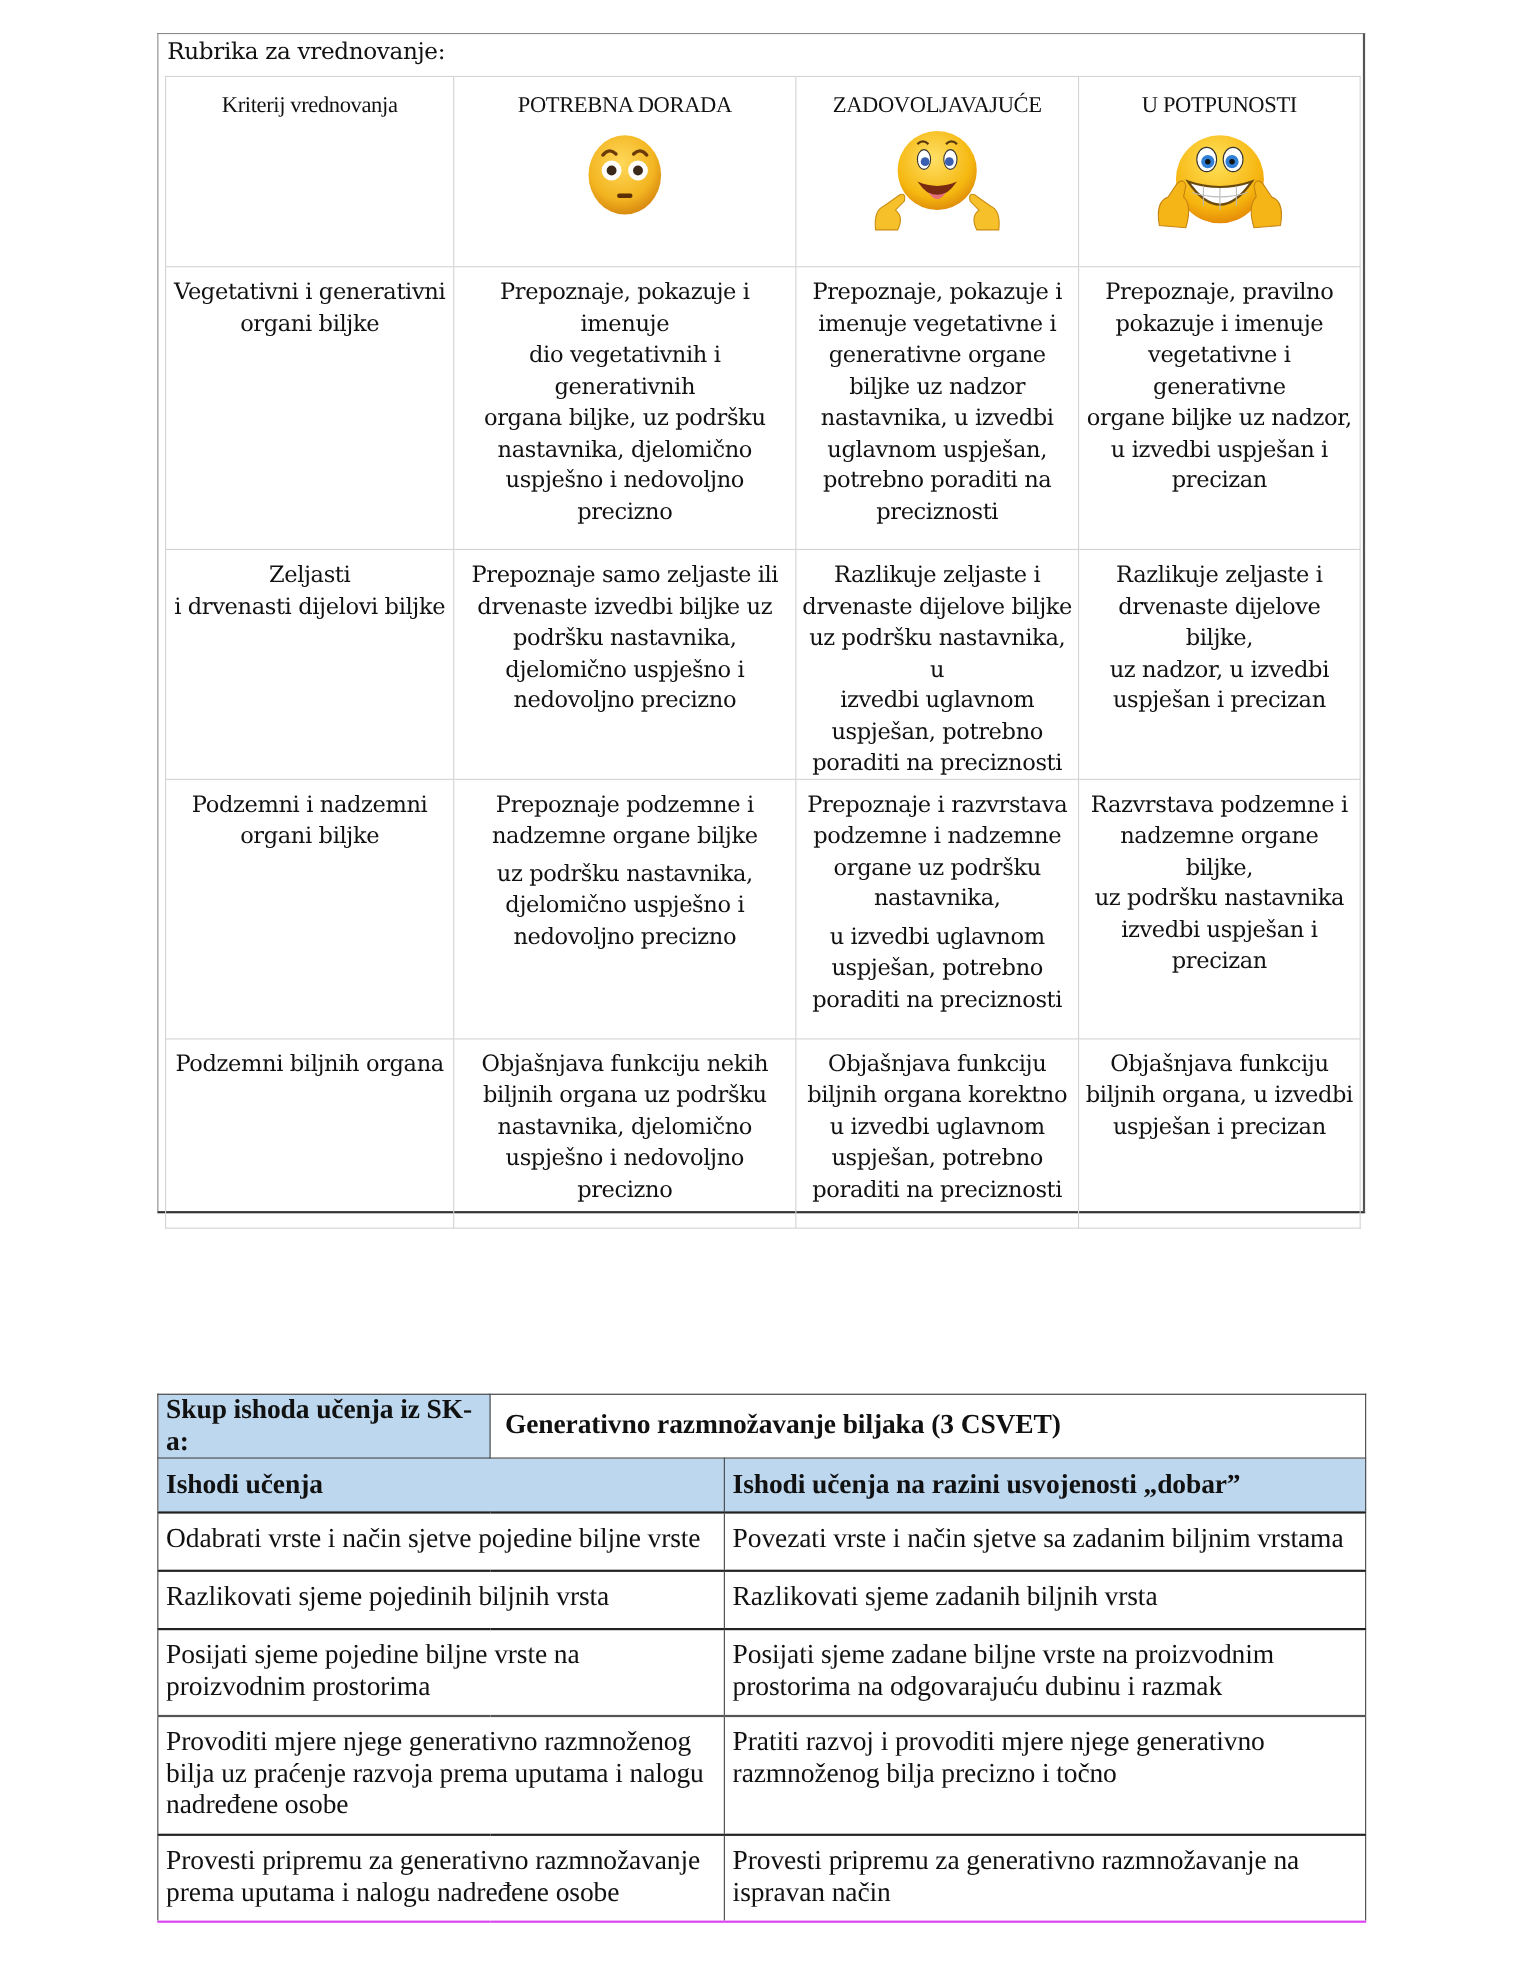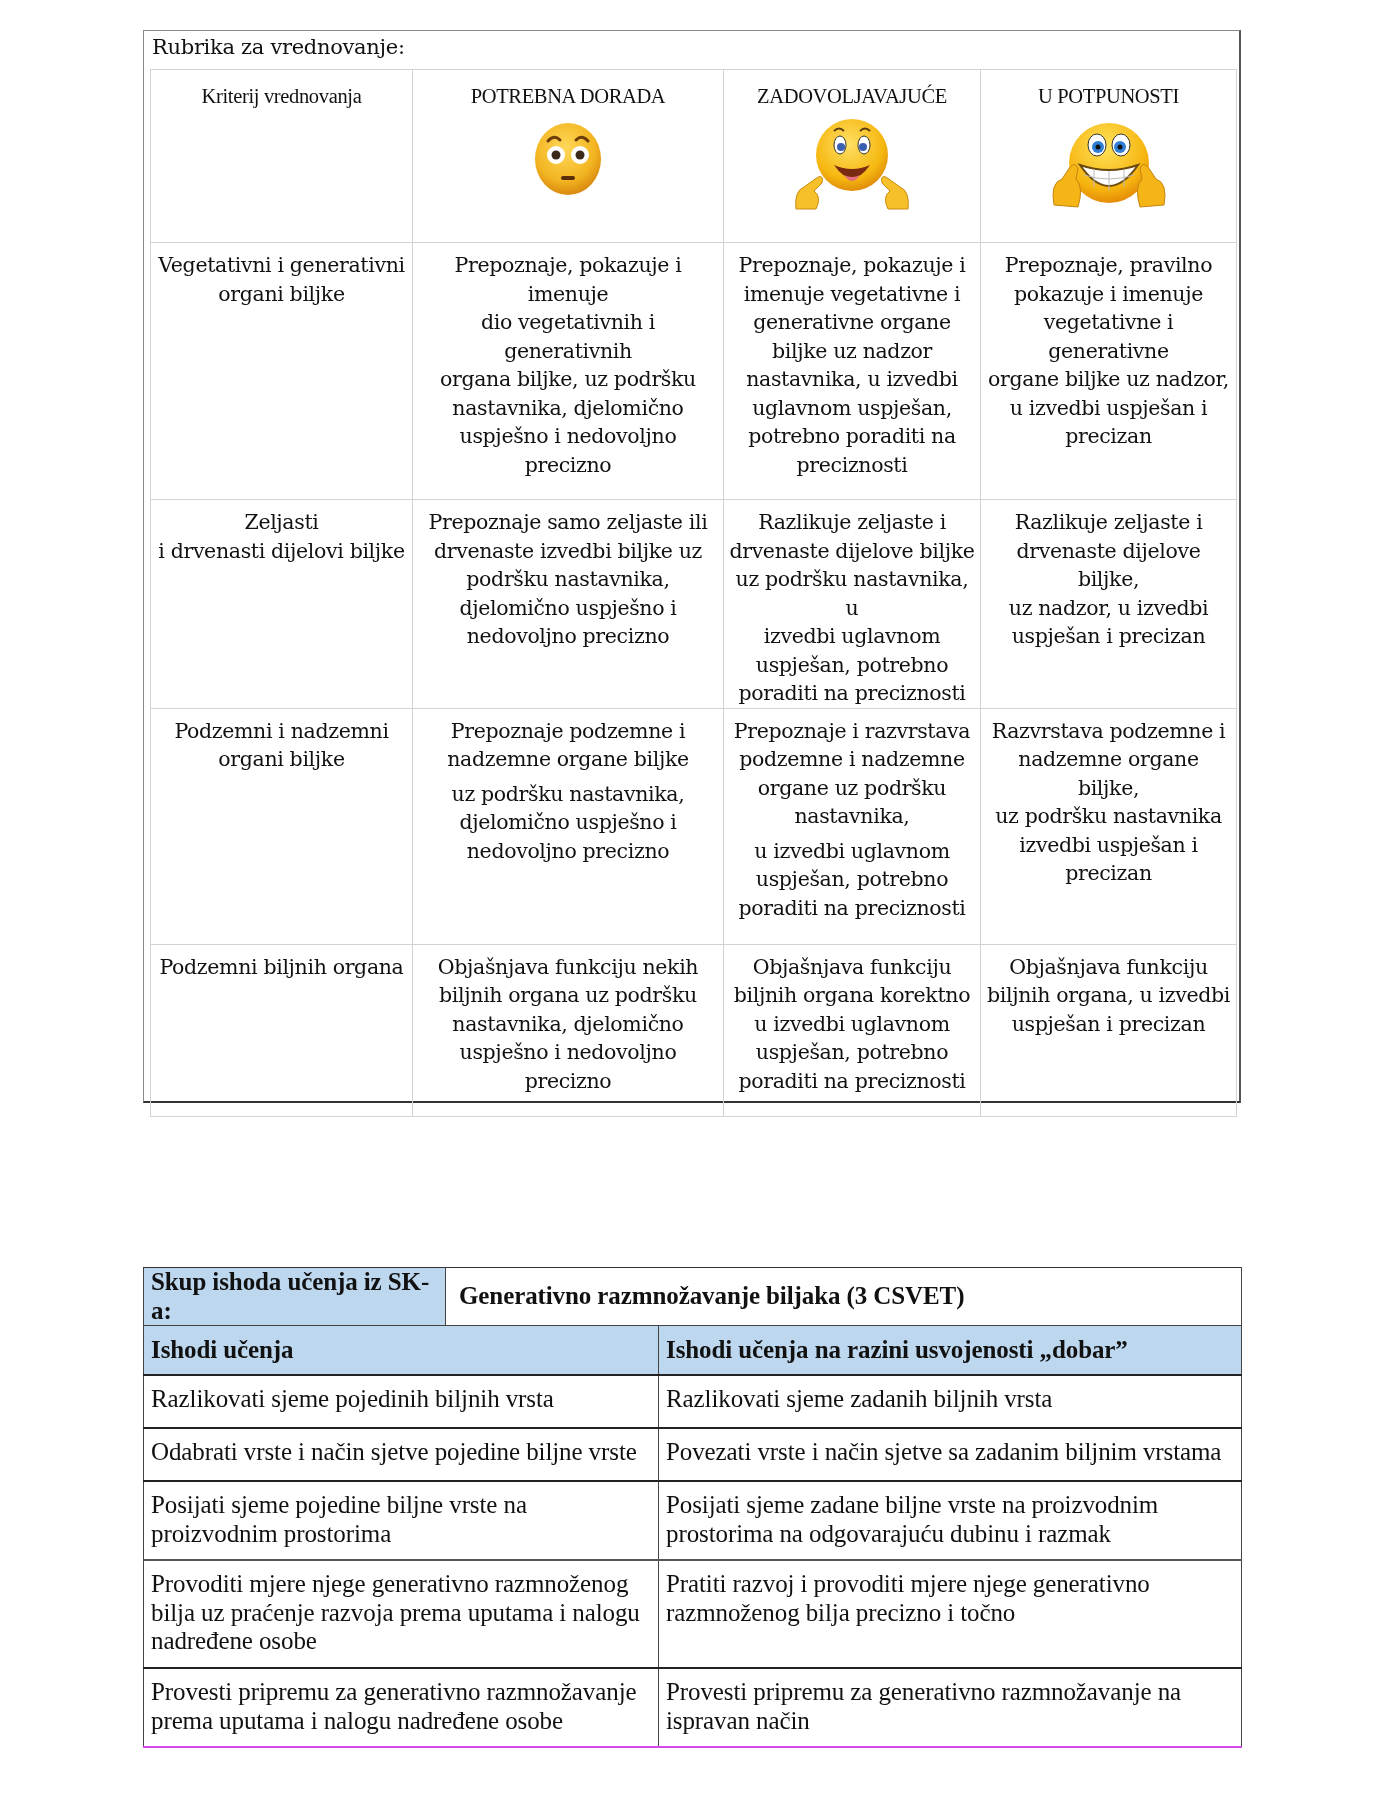--- a/index.html
+++ b/index.html
@@ -247,28 +247,28 @@
     </colgroup>
   <tbody>
       <tr class="h1">
     <td class="blue">Skup ishoda učenja iz SK-a:</td>
     <td colspan="2" style="font-weight:bold;padding-left:13px">Generativno razmnožavanje biljaka (3 CSVET)</td>
   </tr>
   <tr class="h2">
     <td colspan="2" class="blue">Ishodi učenja</td>
     <td class="blue">Ishodi učenja na razini usvojenosti „dobar”</td>
   </tr>
+  <tr class="b rowA">
+    <td colspan="2">Odabrati vrste i način sjetve pojedine biljne vrste</td>
+    <td>Povezati vrste i način sjetve sa zadanim  biljnim vrstama</td>
+  </tr>
   <tr class="b rowB">
     <td colspan="2">Razlikovati sjeme pojedinih biljnih vrsta</td>
     <td>Razlikovati sjeme zadanih biljnih vrsta</td>
   </tr>
-  <tr class="b rowA">
-    <td colspan="2">Odabrati vrste i način sjetve pojedine biljne vrste</td>
-    <td>Povezati vrste i način sjetve sa zadanim  biljnim vrstama</td>
-  </tr>
   <tr class="b rowD">
     <td colspan="2">Posijati sjeme pojedine biljne vrste na proizvodnim prostorima</td>
     <td>Posijati sjeme zadane biljne vrste na proizvodnim prostorima na odgovarajuću dubinu i razmak</td>
   </tr>
   <tr class="b rowC">
     <td colspan="2">Provoditi mjere njege generativno razmnoženog bilja uz praćenje razvoja prema uputama i nalogu nadređene osobe</td>
     <td>Pratiti razvoj i provoditi mjere njege generativno razmnoženog bilja precizno i točno</td>
   </tr>
   <tr class="b rowE">
     <td colspan="2">Provesti pripremu za generativno razmnožavanje prema uputama i nalogu nadređene osobe</td>

